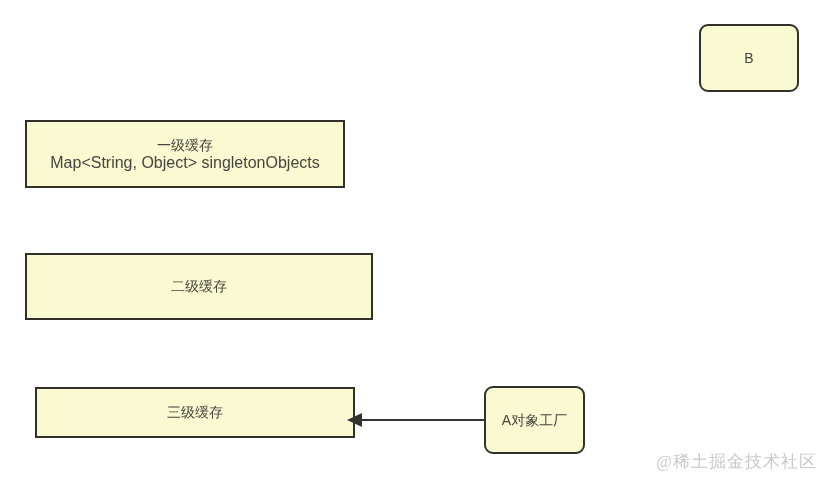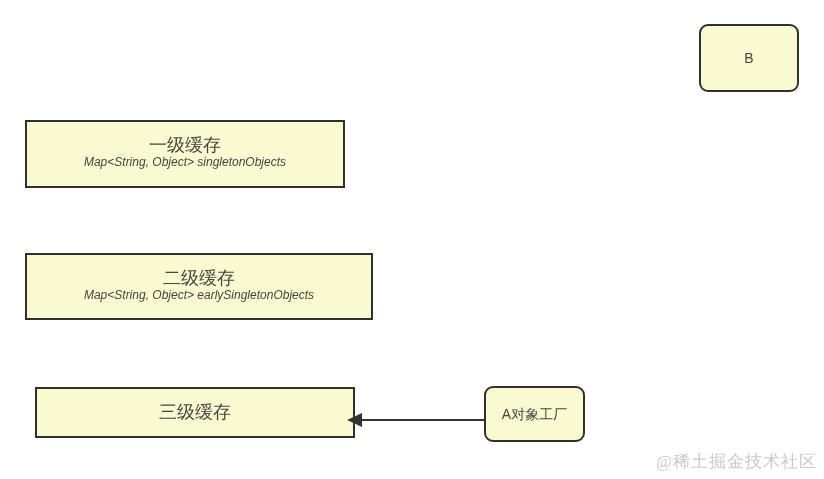--- a/index.html
+++ b/index.html
@@ -29,40 +29,39 @@
     border:2px solid var(--box-border);
     display:flex;
     flex-direction:column;
     align-items:center;
     justify-content:center;
     color:var(--text);
     text-align:center;
   }
   .node.rounded{ border-radius:9px; }
   .node .title{
-    font-size:18px;
+    font-size:14px;
     line-height:17px;
     white-space:nowrap;
   }
   .node .code{
-    font-size:12px;
+    font-size:16px;
     line-height:17px;
     white-space:nowrap;
-    font-style:italic;
   }
   .node .label{
     font-size:14px;
     line-height:18px;
     white-space:nowrap;
   }
   #cache-l1{ left:25px; top:120px; width:320px; height:68px; }
   #cache-l2{ left:25px; top:253px; width:348px; height:67px; }
   #cache-l3{ left:35px; top:387px; width:320px; height:51px; }
   #node-b{ left:699px; top:24px;  width:100px; height:68px; }
-  #node-a{ left:484px; top:386px; width:101px; height:56px; }
+  #node-a{ left:484px; top:386px; width:101px; height:68px; }
 
   .connector{
     position:absolute;
     left:347px;
     top:413px;
     width:137px;
     height:14px;
   }
   .connector .line{
     position:absolute;
@@ -102,21 +101,20 @@
     <span class="label">B</span>
   </div>
 
   <div class="node" id="cache-l1">
     <span class="title">一级缓存</span>
     <span class="code">Map&lt;String, Object&gt; singletonObjects</span>
   </div>
 
   <div class="node" id="cache-l2">
     <span class="title">二级缓存</span>
-    <span class="code">Map&lt;String, Object&gt; earlySingletonObjects</span>
   </div>
 
   <div class="node" id="cache-l3">
     <span class="title">三级缓存</span>
   </div>
 
   <div class="node rounded" id="node-a">
     <span class="label">A对象工厂</span>
   </div>
 

